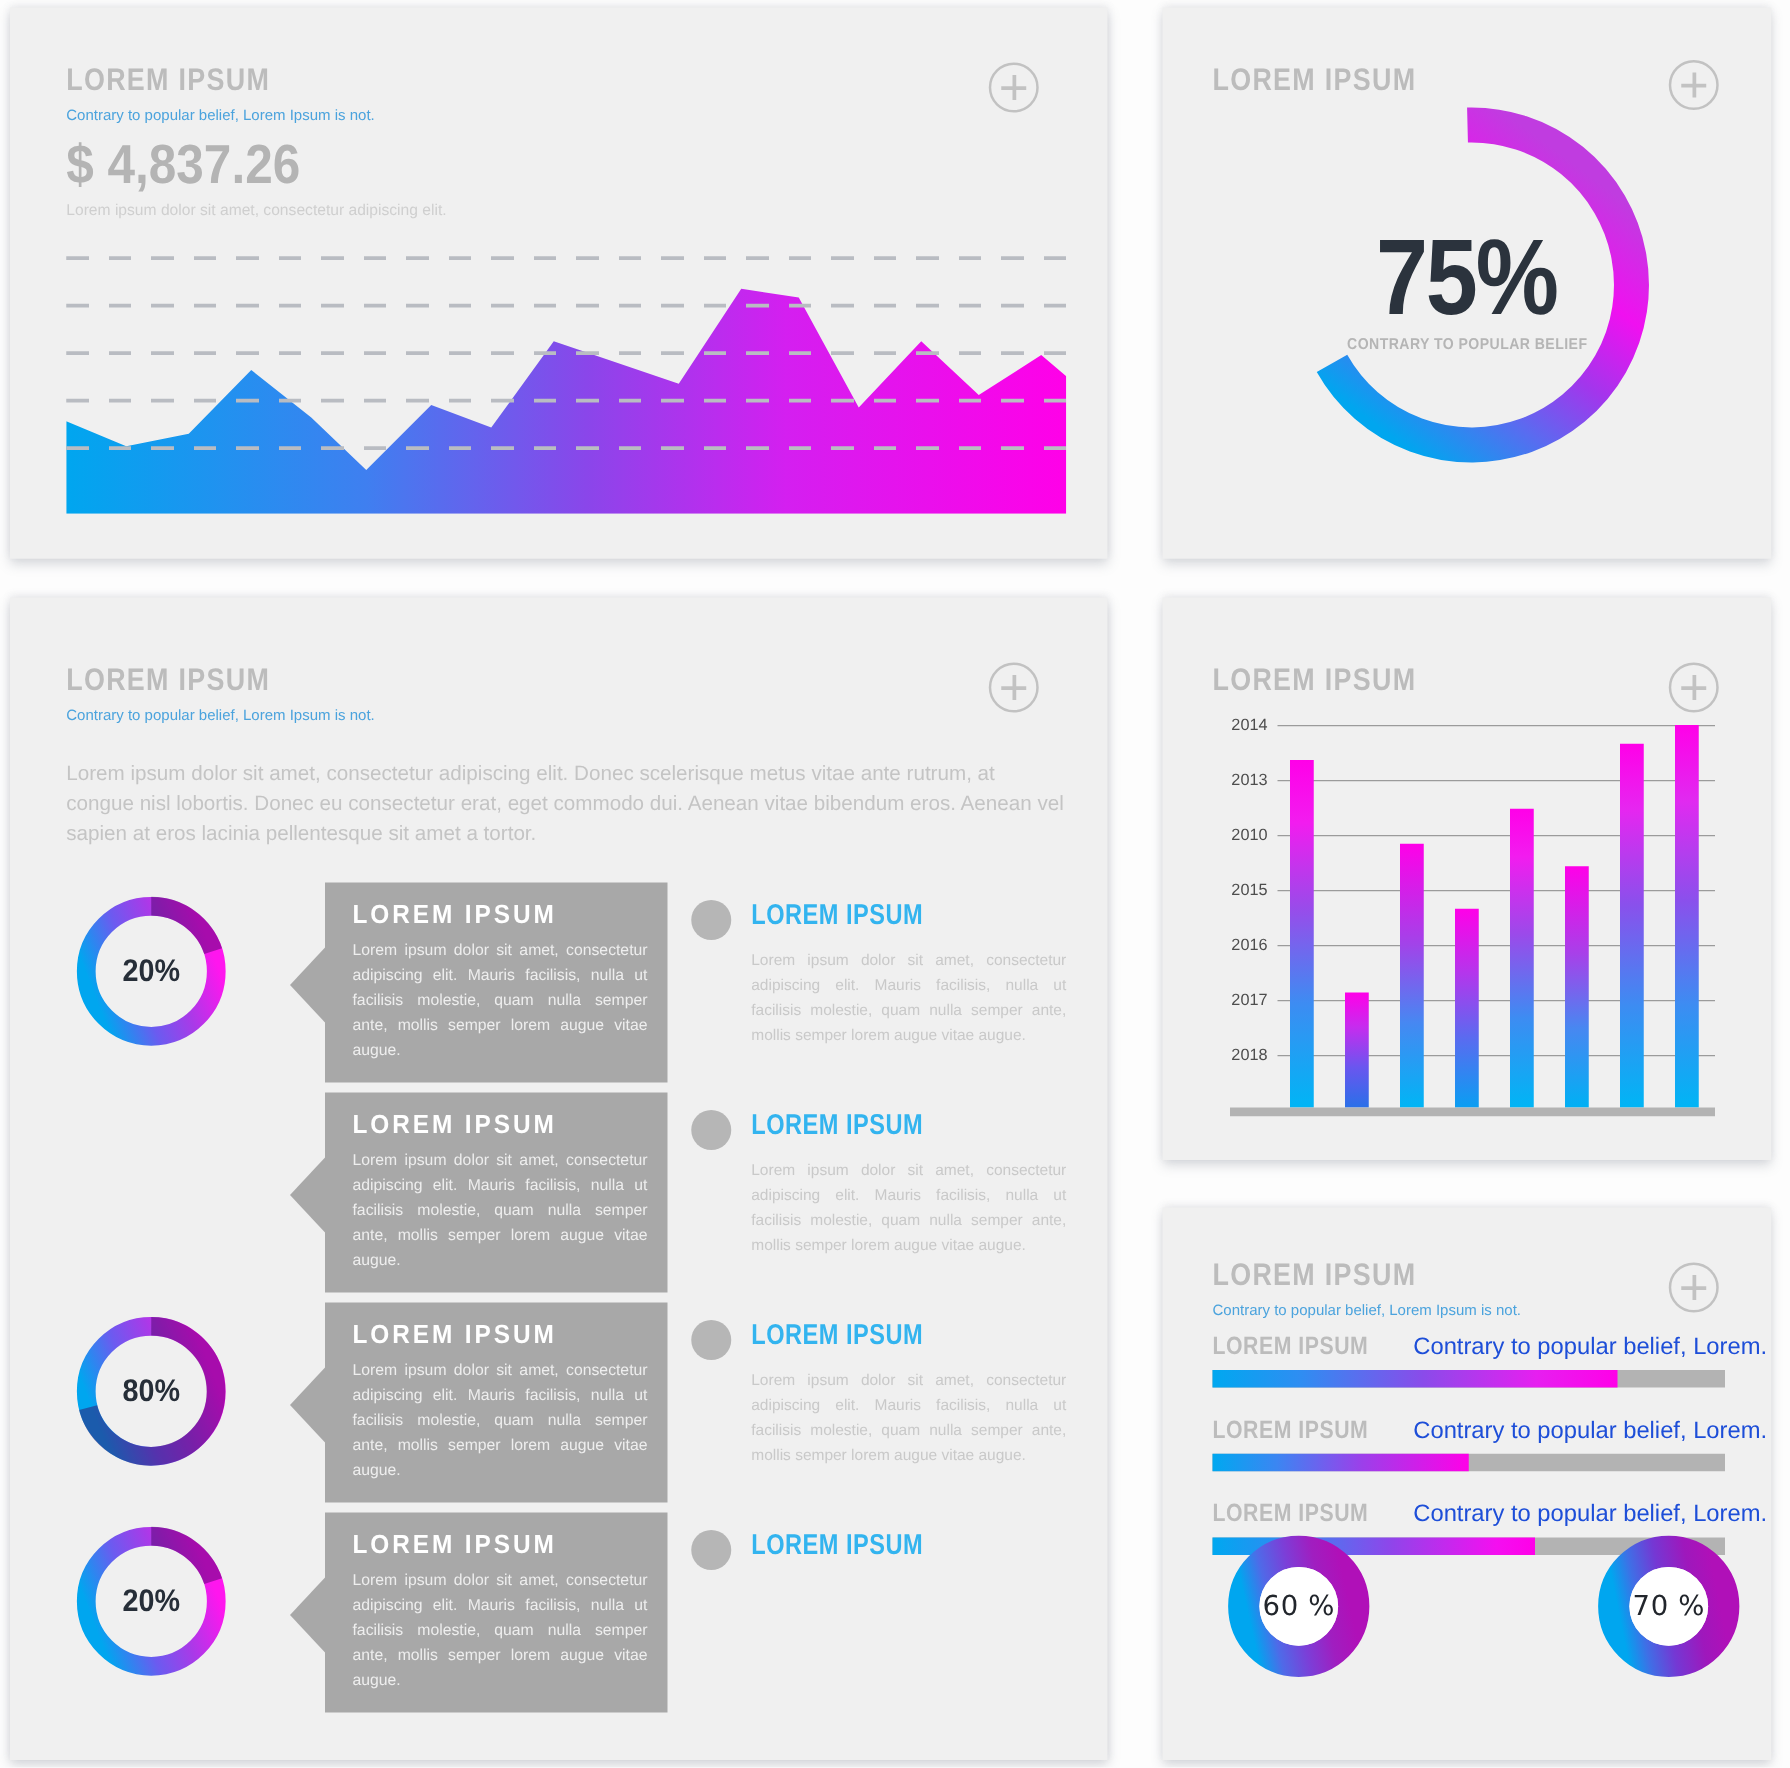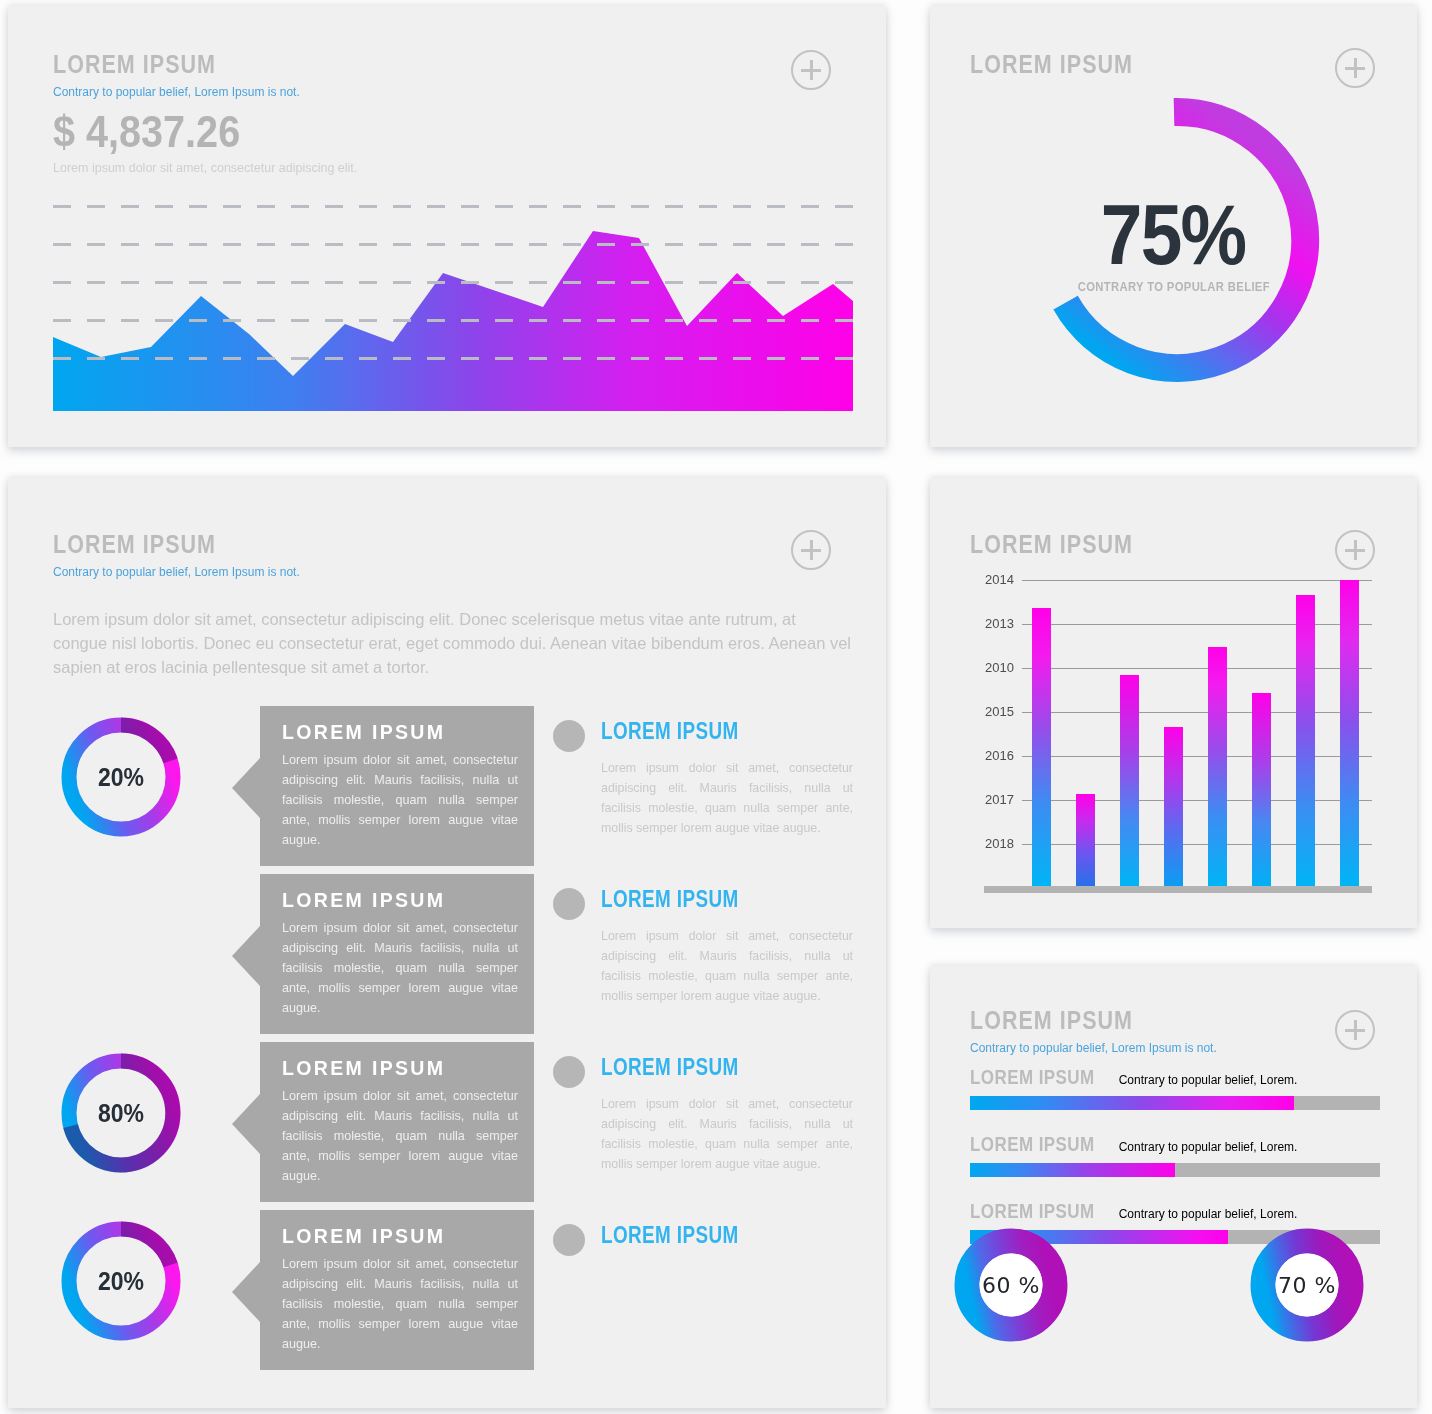--- a/index.html
+++ b/index.html
@@ -78,21 +78,21 @@
   .area-wrap { position: absolute; left: 45px; top: 183px; width: 800px; height: 222px; }
   .area-wrap svg { display: block; }
   .dashrow {
     position: absolute; left: 0; width: 800px; height: 3px;
     background-image: repeating-linear-gradient(to right, #b9bcc2 0 18px, transparent 18px 34px);
   }
 
   
   #card-gauge .head { position: absolute; left: 40px; top: 44px; }
   #card-gauge .plus-icon { right: 42px; top: 42px; }
-  .gauge-wrap { position: absolute; left: 50%; top: 84px; transform: translateX(-50%); width: 300px; height: 300px; }
+  .gauge-wrap { position: absolute; left: 50%; top: 72px; transform: translateX(-50%); width: 300px; height: 300px; }
   .gauge-center {
     position: absolute; inset: 0;
     display: flex; flex-direction: column; align-items: center; justify-content: center;
     padding-top: 8px;
   }
   .gauge-num {
     color: #2b333d; font-weight: bold; font-size: 86px;
     letter-spacing: -2px; transform: scaleX(0.87); line-height: 0.95;
     font-family: "Liberation Sans Narrow", "Liberation Sans", sans-serif;
   }
@@ -160,26 +160,26 @@
   #card-metrics .plus-icon { right: 42px; top: 1010px; }
   .metrics { position: absolute; left: 40px; top: 100px; width: 410px; }
   .mrow { margin-bottom: 23px; }
   .mrow-top { display: flex; align-items: baseline; }
   .mrow-top .mlabel {
     color: #bcbcbc; font-weight: bold; font-size: 20px; letter-spacing: 0.5px;
     transform: scaleX(0.85); transform-origin: left center; white-space: nowrap;
     font-family: "Liberation Sans Narrow", "Liberation Sans", sans-serif;
   }
   .mrow-top .mdesc {
-    color: #000000; font-size: 12px; margin-left: 2px; white-space: nowrap;
+    color: #1d4ed8; font-size: 19px; margin-left: 14px; white-space: nowrap;
   }
   .track { position: relative; height: 14px; background: #b3b3b3; margin-top: 7px; }
   .fill { position: absolute; left: 0; top: 0; bottom: 0; }
 
-  .donut-row { position: absolute; left: 24px; top: 262px; width: 410px; display: flex; justify-content: space-between; }
+  .donut-row { position: absolute; left: 52px; top: 262px; width: 410px; display: flex; justify-content: space-between; }
   .donut-lg { position: relative; width: 114px; height: 114px; }
   .donut-lg .lbl {
     position: absolute; inset: 0; display: flex; align-items: center; justify-content: center;
     color: #22262c; font-size: 22px; letter-spacing: 0.5px;
     font-family: "DejaVu Sans", sans-serif;
   }
 </style>
 </head>
 <body>
 

